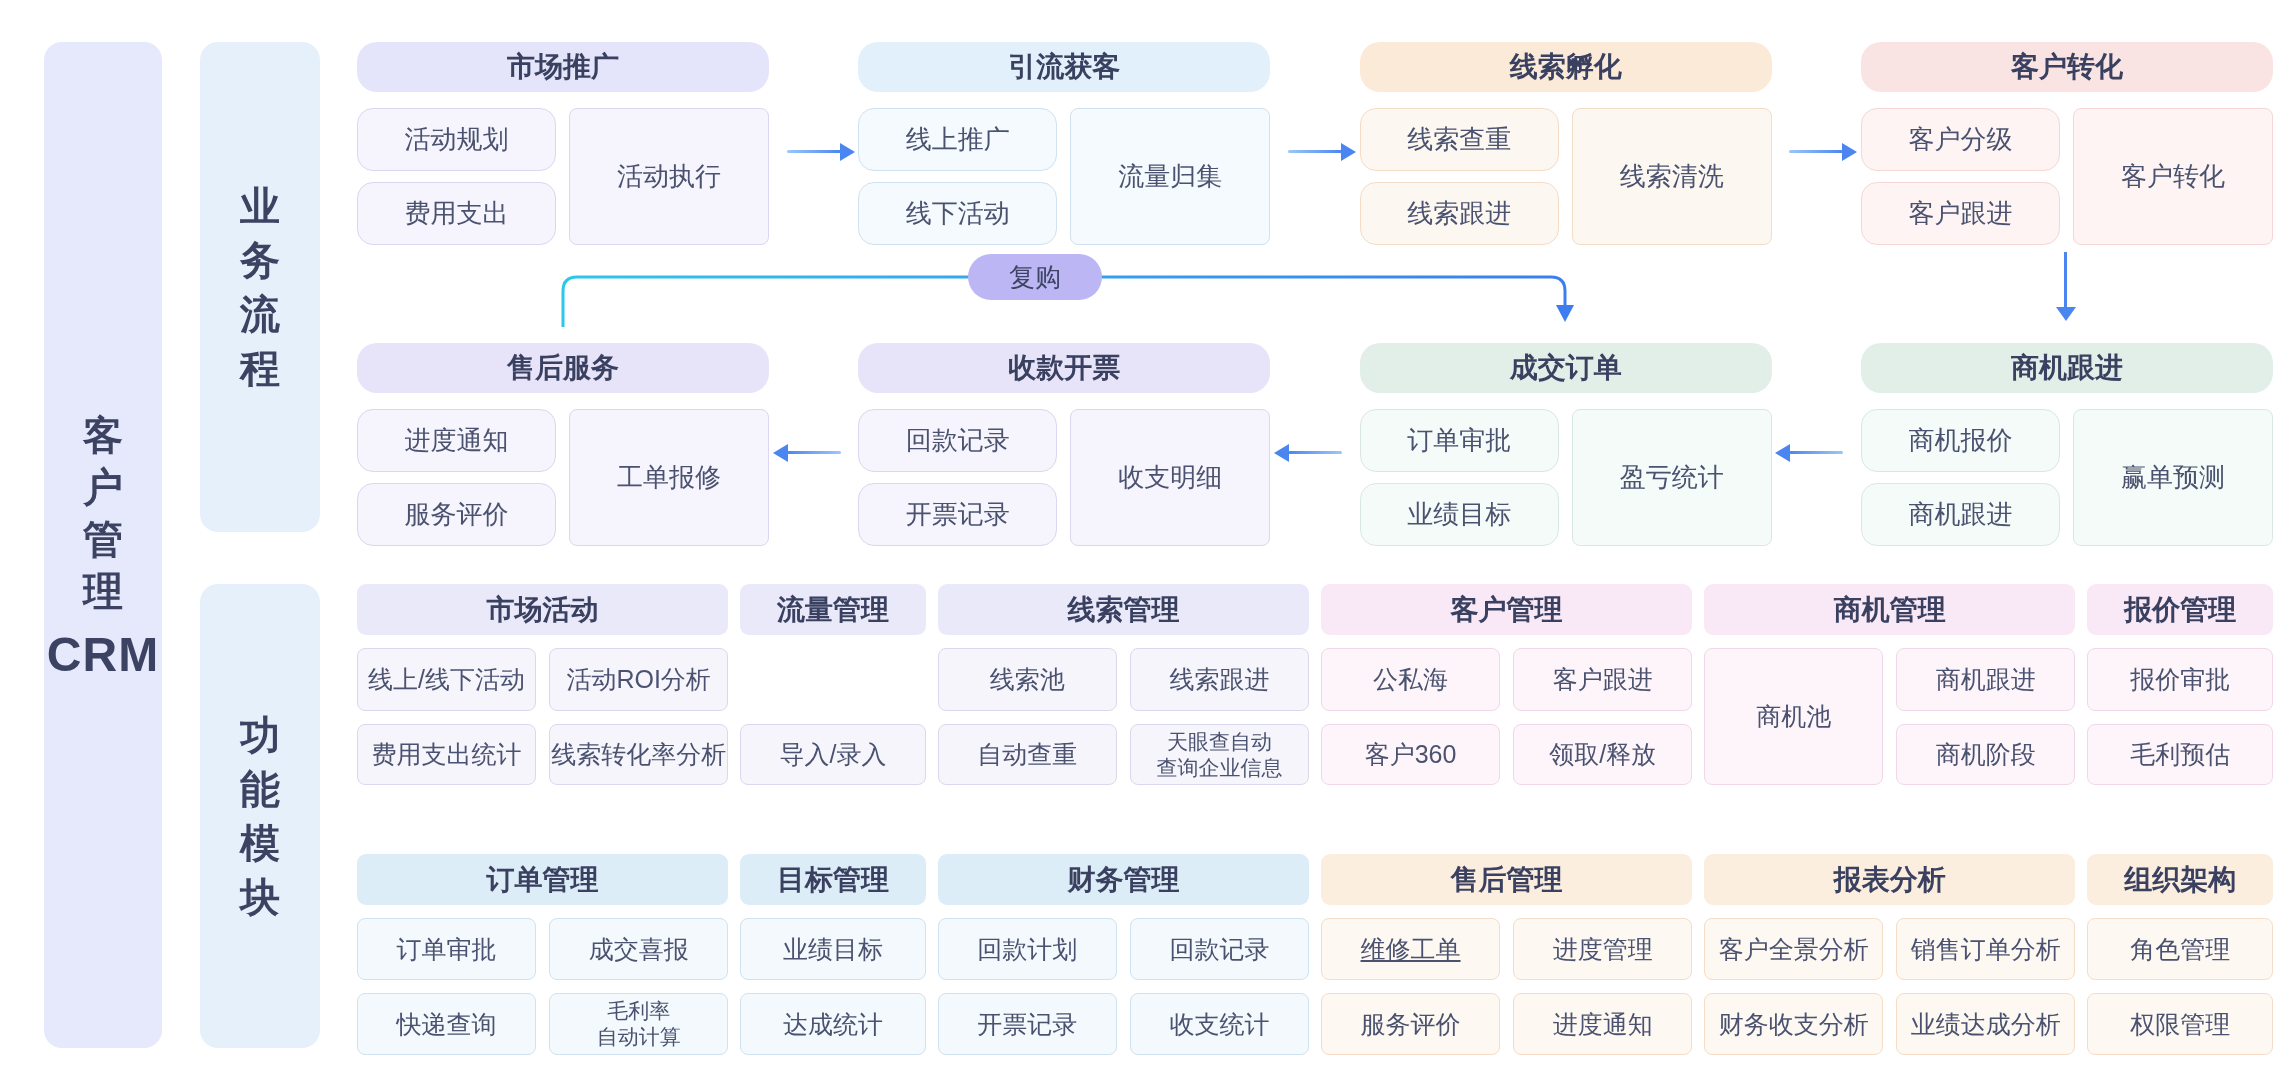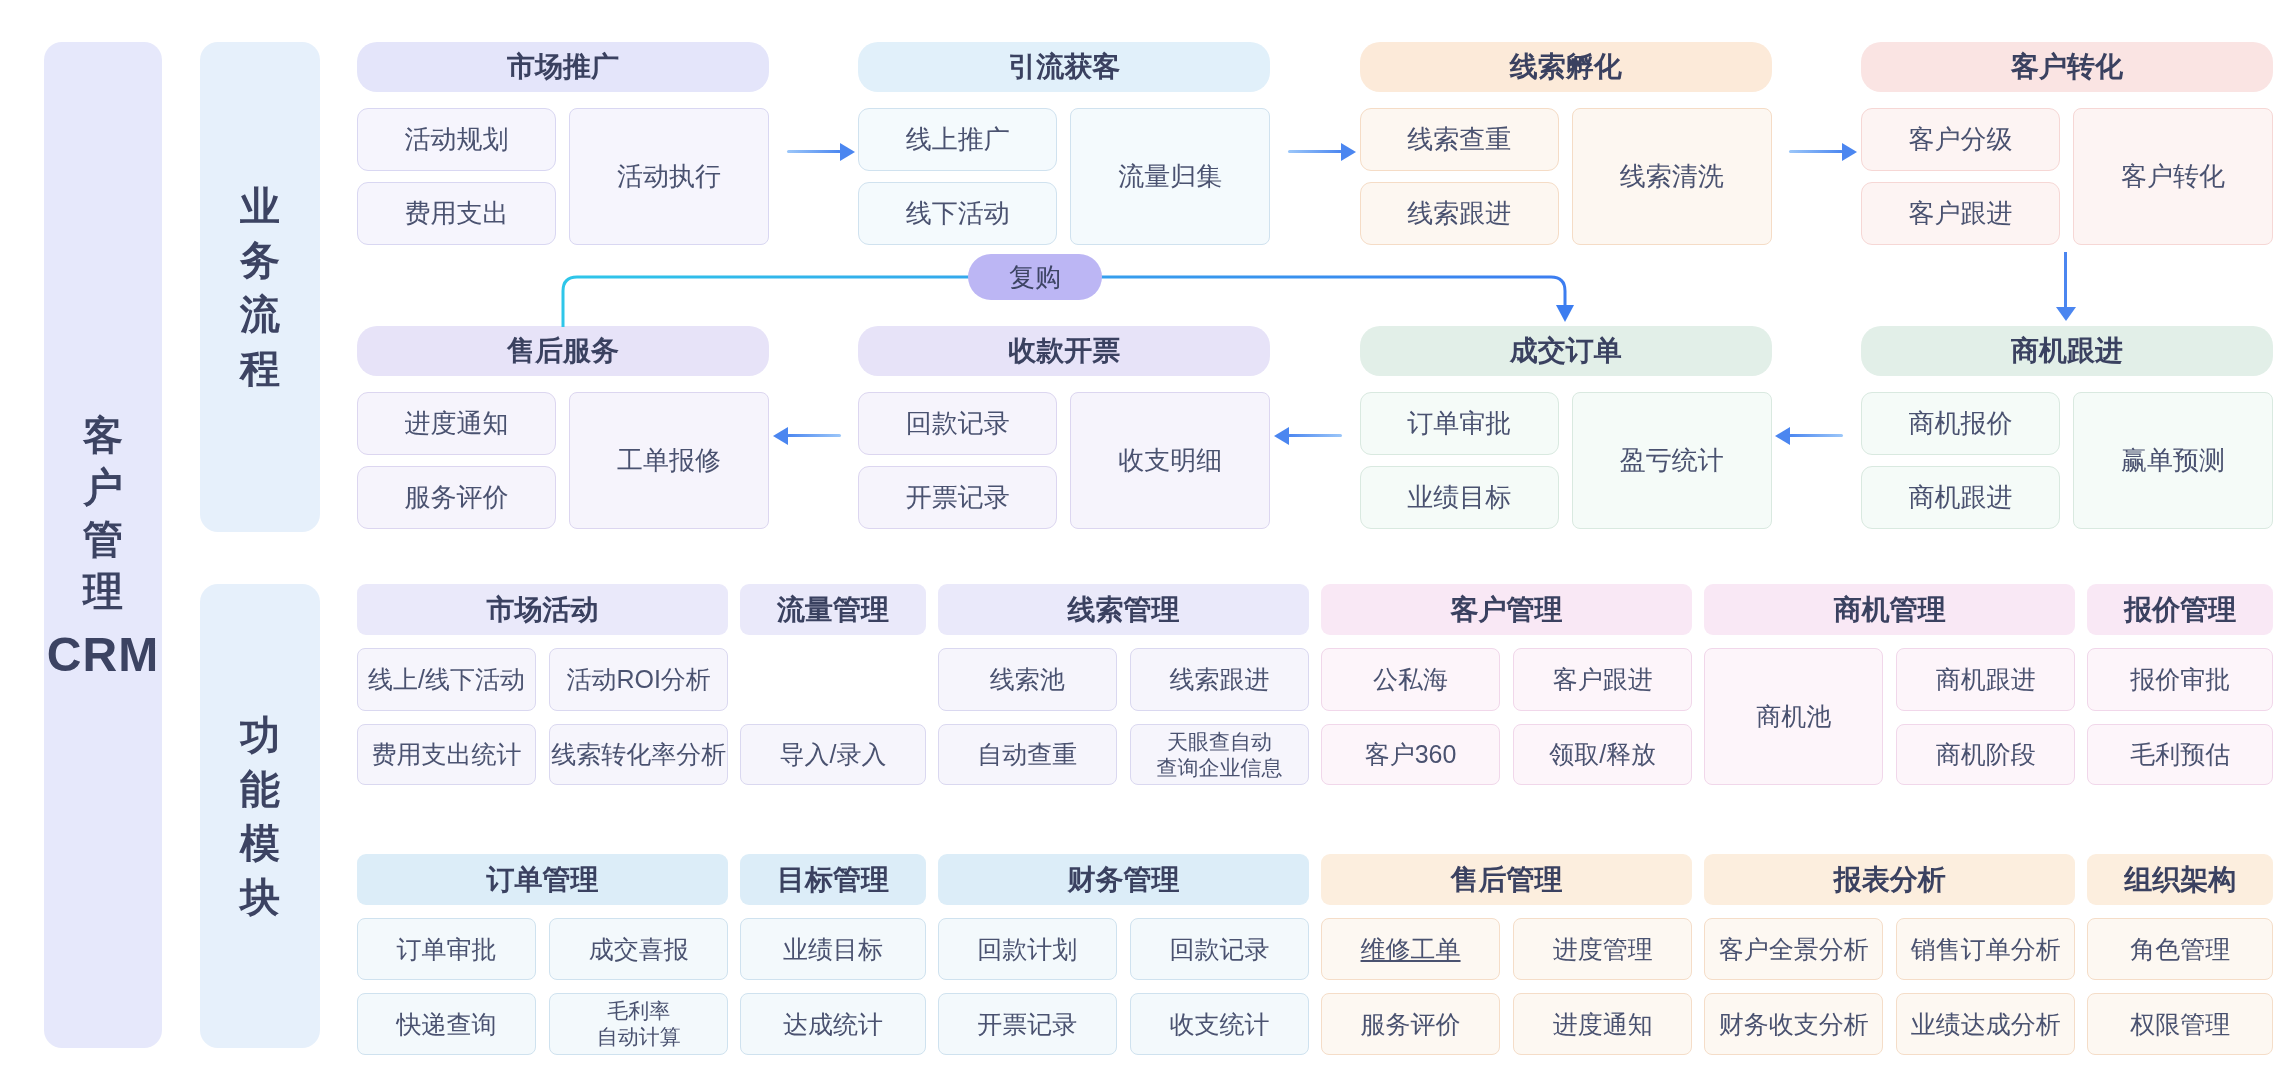--- a/index.html
+++ b/index.html
@@ -18,28 +18,28 @@
   .crm{font-size:48px;font-weight:bold;margin-top:10px;letter-spacing:1px;}
   
   .col-panel{left:200px;width:120px;
     display:flex;flex-direction:column;align-items:center;justify-content:center;}
   #flow-label-panel{top:42px;height:490px;}
   #modules-label-panel{top:584px;height:464px;}
   
   #flow-area{position:absolute;left:357px;top:42px;width:1916px;height:492px;}
   .flow-row{position:absolute;left:0;width:100%;display:flex;align-items:stretch;}
   #flow-row-1{top:0;}
-  #flow-row-2{top:284px;}
+  #flow-row-2{top:301px;}
   .flow-group{width:412px;flex:0 0 412px;}
   .fg-header{height:50px;border-radius:20px;background:var(--hd);
     display:flex;align-items:center;justify-content:center;
     font-size:28px;font-weight:bold;color:var(--tc-h);margin-bottom:16px;}
   .fg-cols{display:flex;gap:13px;height:137px;}
   .fg-left{width:199px;flex:0 0 199px;display:flex;flex-direction:column;justify-content:space-between;}
-  .fg-small{height:61px;border-radius:11px;background:var(--ibg);border:1px solid var(--ibd);
+  .fg-small{height:61px;border-radius:16px;background:var(--ibg);border:1px solid var(--ibd);
     display:flex;align-items:center;justify-content:center;font-size:26px;color:var(--tc-i);}
   .fg-big{flex:1;border-radius:8px;background:var(--ibg);border:1px solid var(--ibd);
     display:flex;align-items:center;justify-content:center;font-size:26px;color:var(--tc-i);}
   
   .arrow-cell{flex:1 1 0;display:flex;align-items:center;justify-content:center;padding-top:16px;}
   .h-arrow{position:relative;width:54px;height:3px;border-radius:2px;}
   .h-arrow.right{background:linear-gradient(90deg,var(--arrow-light),var(--arrow));}
   .h-arrow.right::after{content:'';position:absolute;right:-14px;top:-7.5px;width:0;height:0;
     border-left:15px solid var(--arrow);border-top:9px solid transparent;border-bottom:9px solid transparent;}
   .h-arrow.left{background:linear-gradient(270deg,var(--arrow-light),var(--arrow));}

